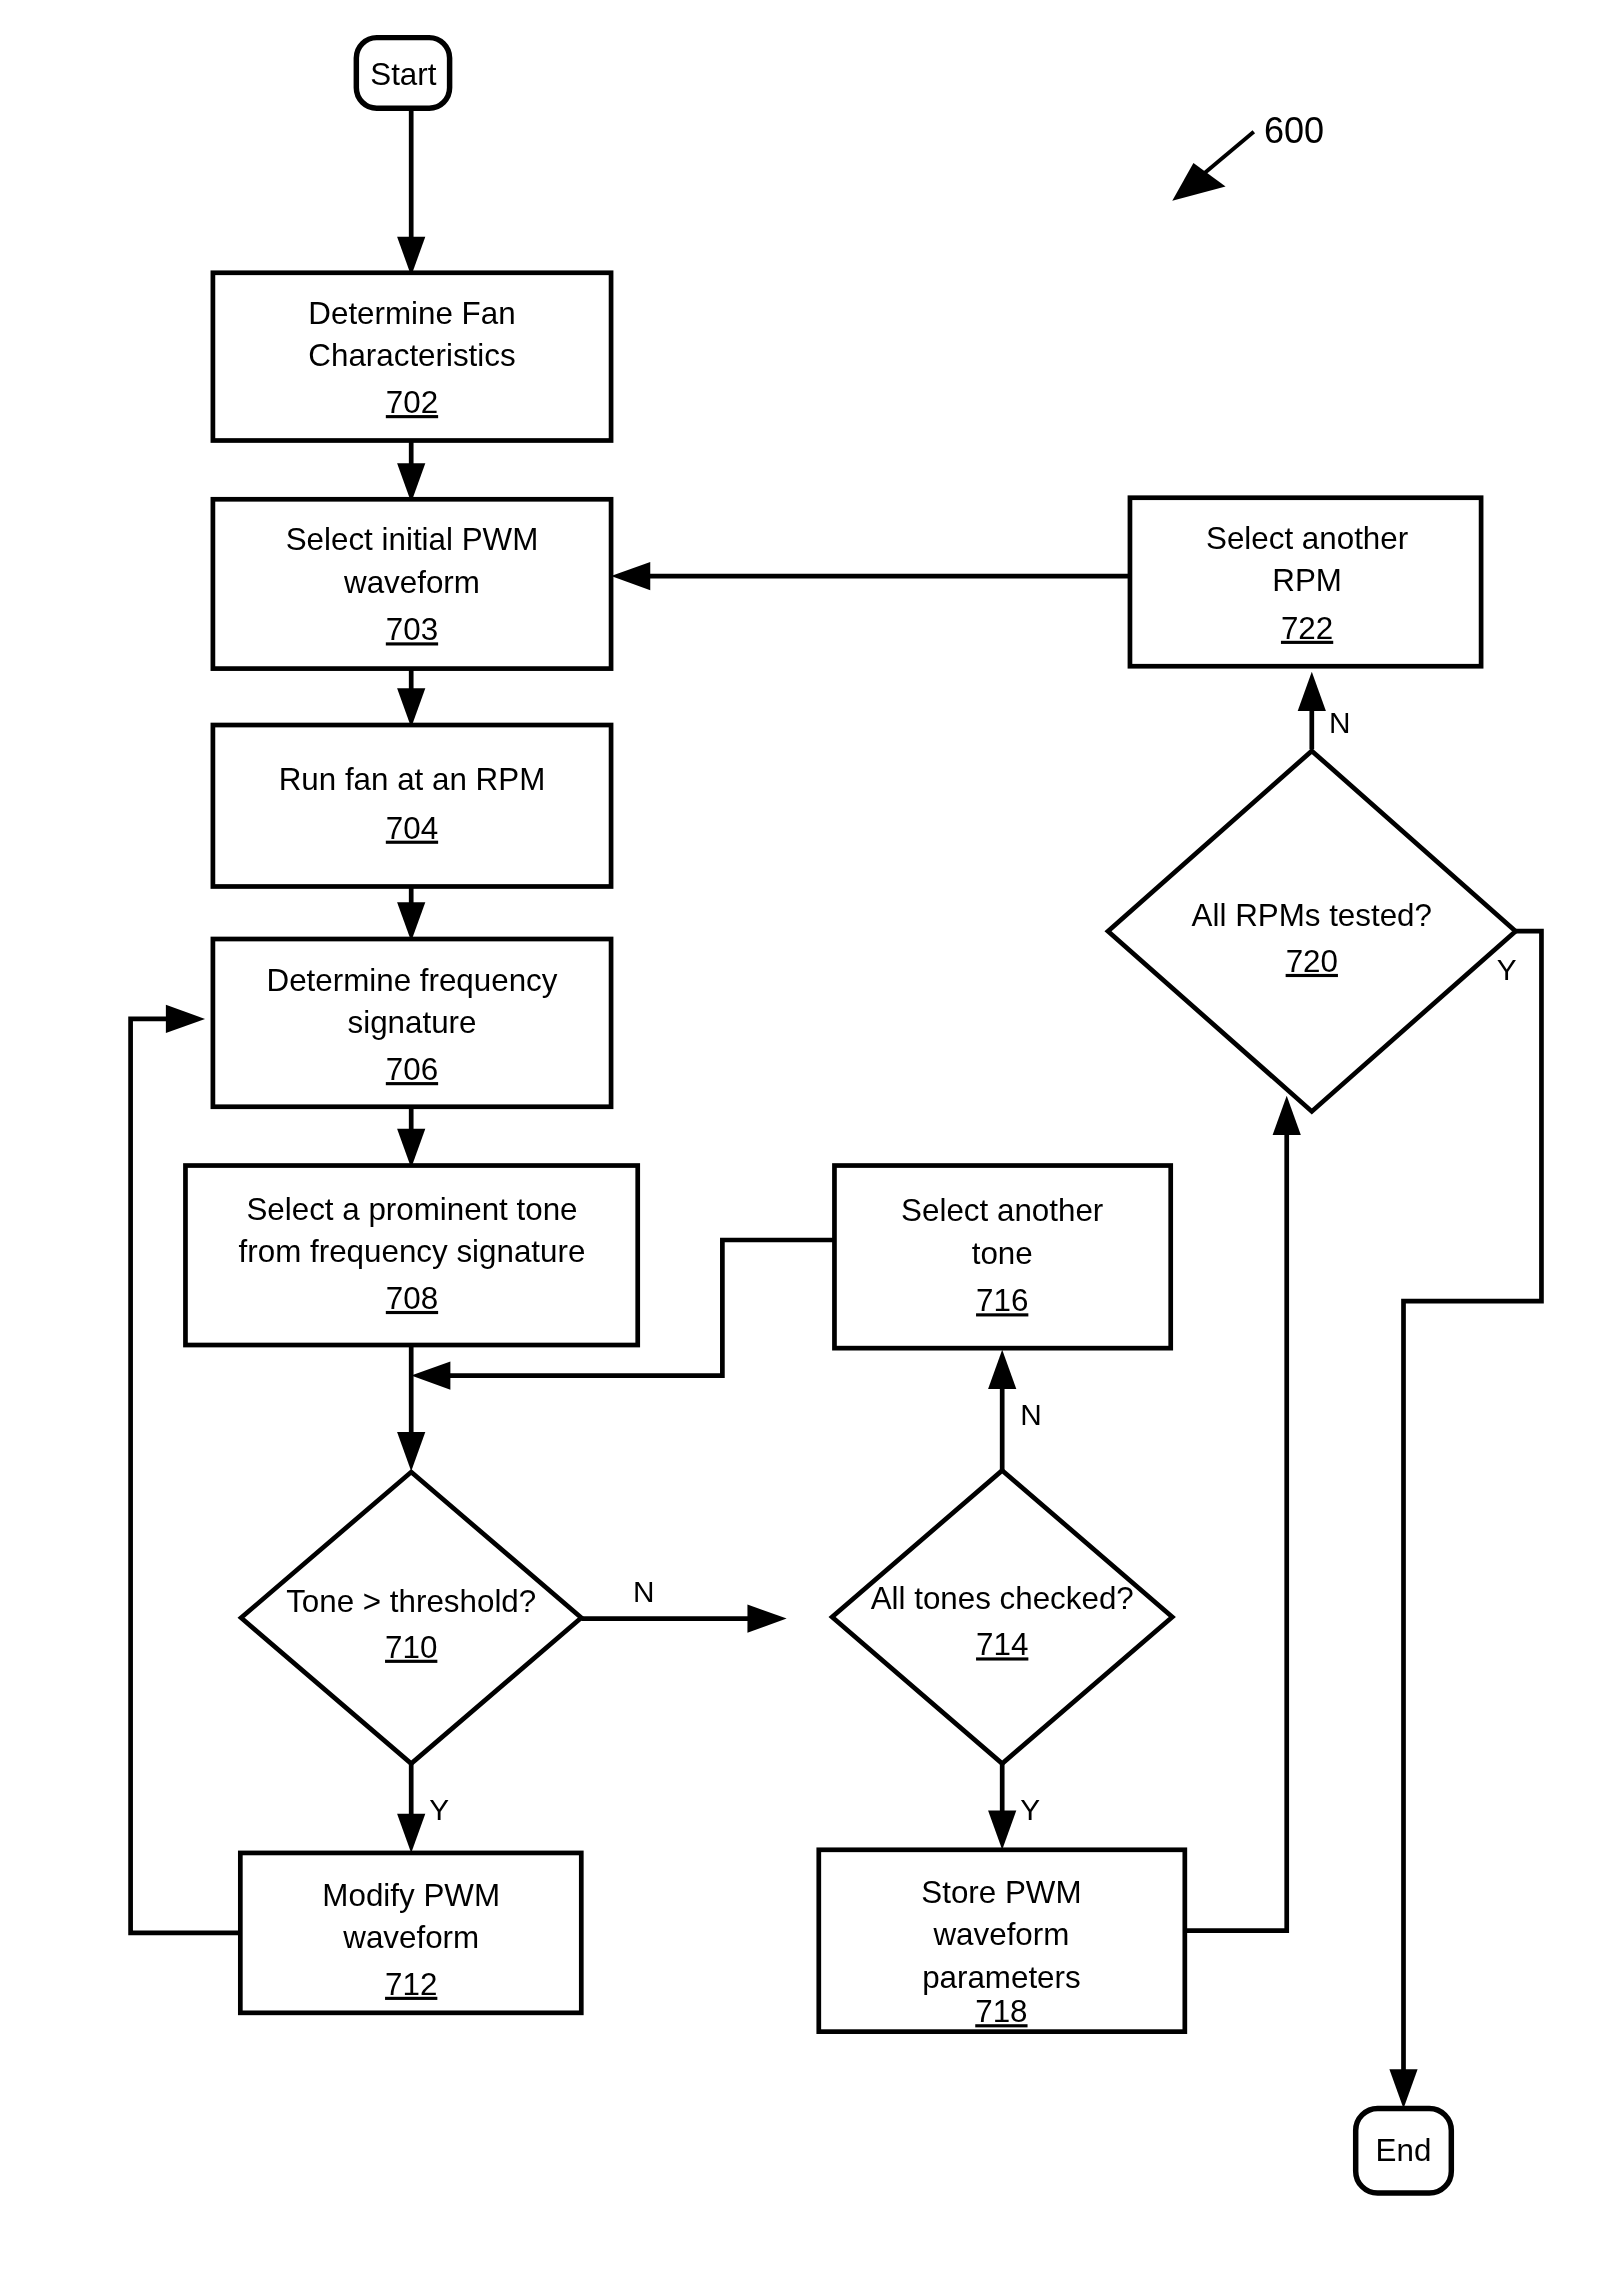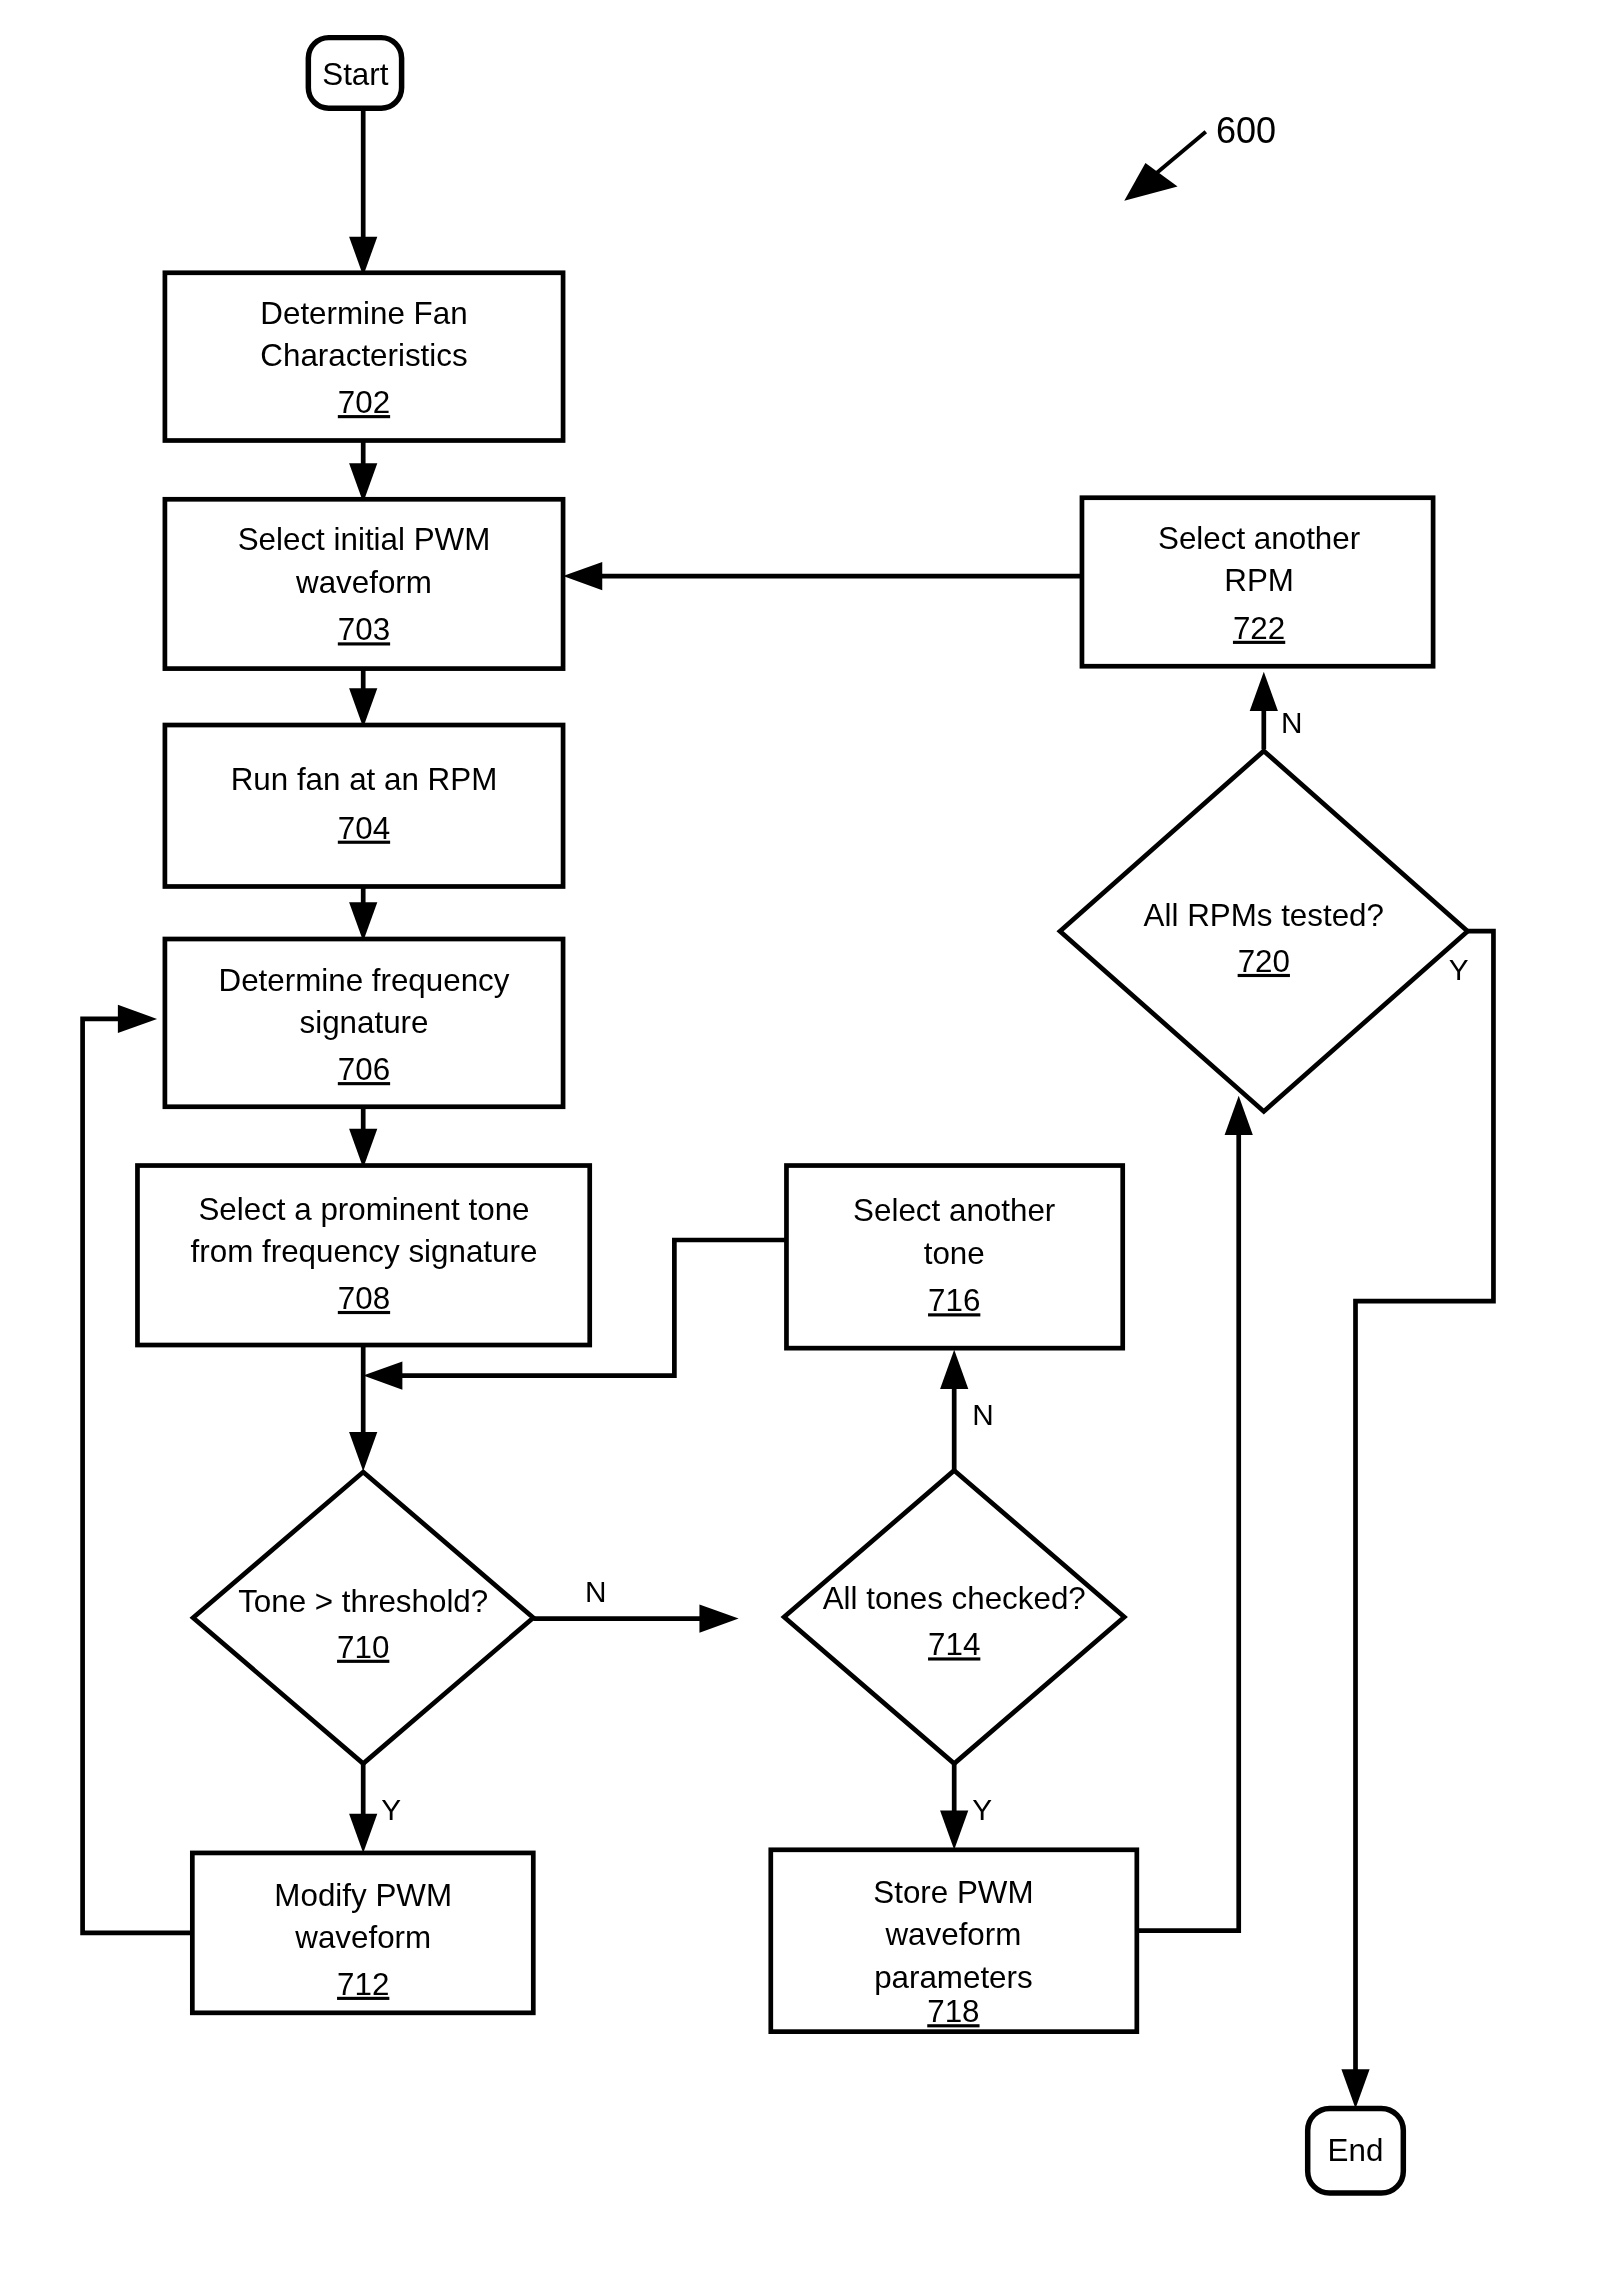--- a/index.html
+++ b/index.html
@@ -3,21 +3,21 @@
 <meta charset="utf-8">
 <title>Flowchart 600</title>
 <style>
   html,body{margin:0;padding:0;background:#ffffff;}
   body{
     width:1598px;height:2295px;
     font-family:"Liberation Sans","DejaVu Sans",sans-serif;
     color:#000;
     overflow:hidden;
   }
-  #stage{position:relative;width:1448px;height:2295px;background:#fff;}
+  #stage{position:relative;width:1448px;height:2295px;background:#fff;margin-left:48px;}
   svg#flow{position:absolute;left:0;top:0;width:1598px;height:2295px;display:block;}
   .shape{fill:#ffffff;stroke:#000000;stroke-width:6;}
   .shape-term{fill:#ffffff;stroke:#000000;stroke-width:7;}
   .conn{fill:none;stroke:#000000;stroke-width:6;stroke-linecap:butt;stroke-linejoin:miter;}
   .conn-thin{fill:none;stroke:#000000;stroke-width:5;}
   .arrowhead{fill:#000000;stroke:none;}
   text{font-family:"Liberation Sans","DejaVu Sans",sans-serif;fill:#000;}
   .t-body{font-size:40px;}
   .t-term{font-size:40px;}
   .t-ref{font-size:40px;text-decoration:underline;}

